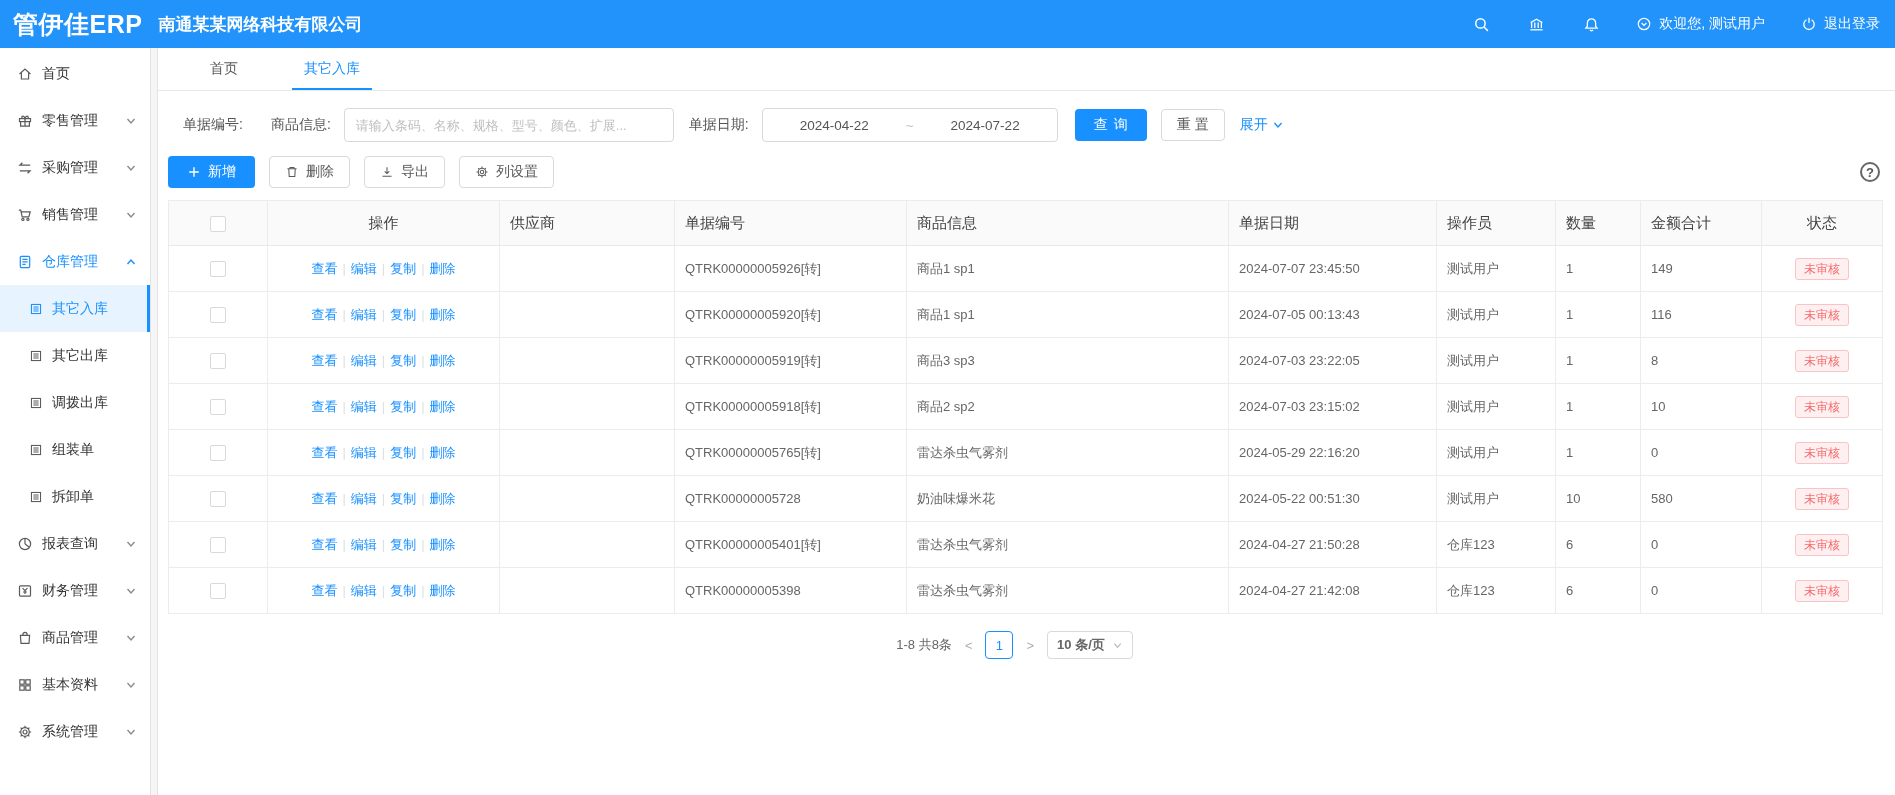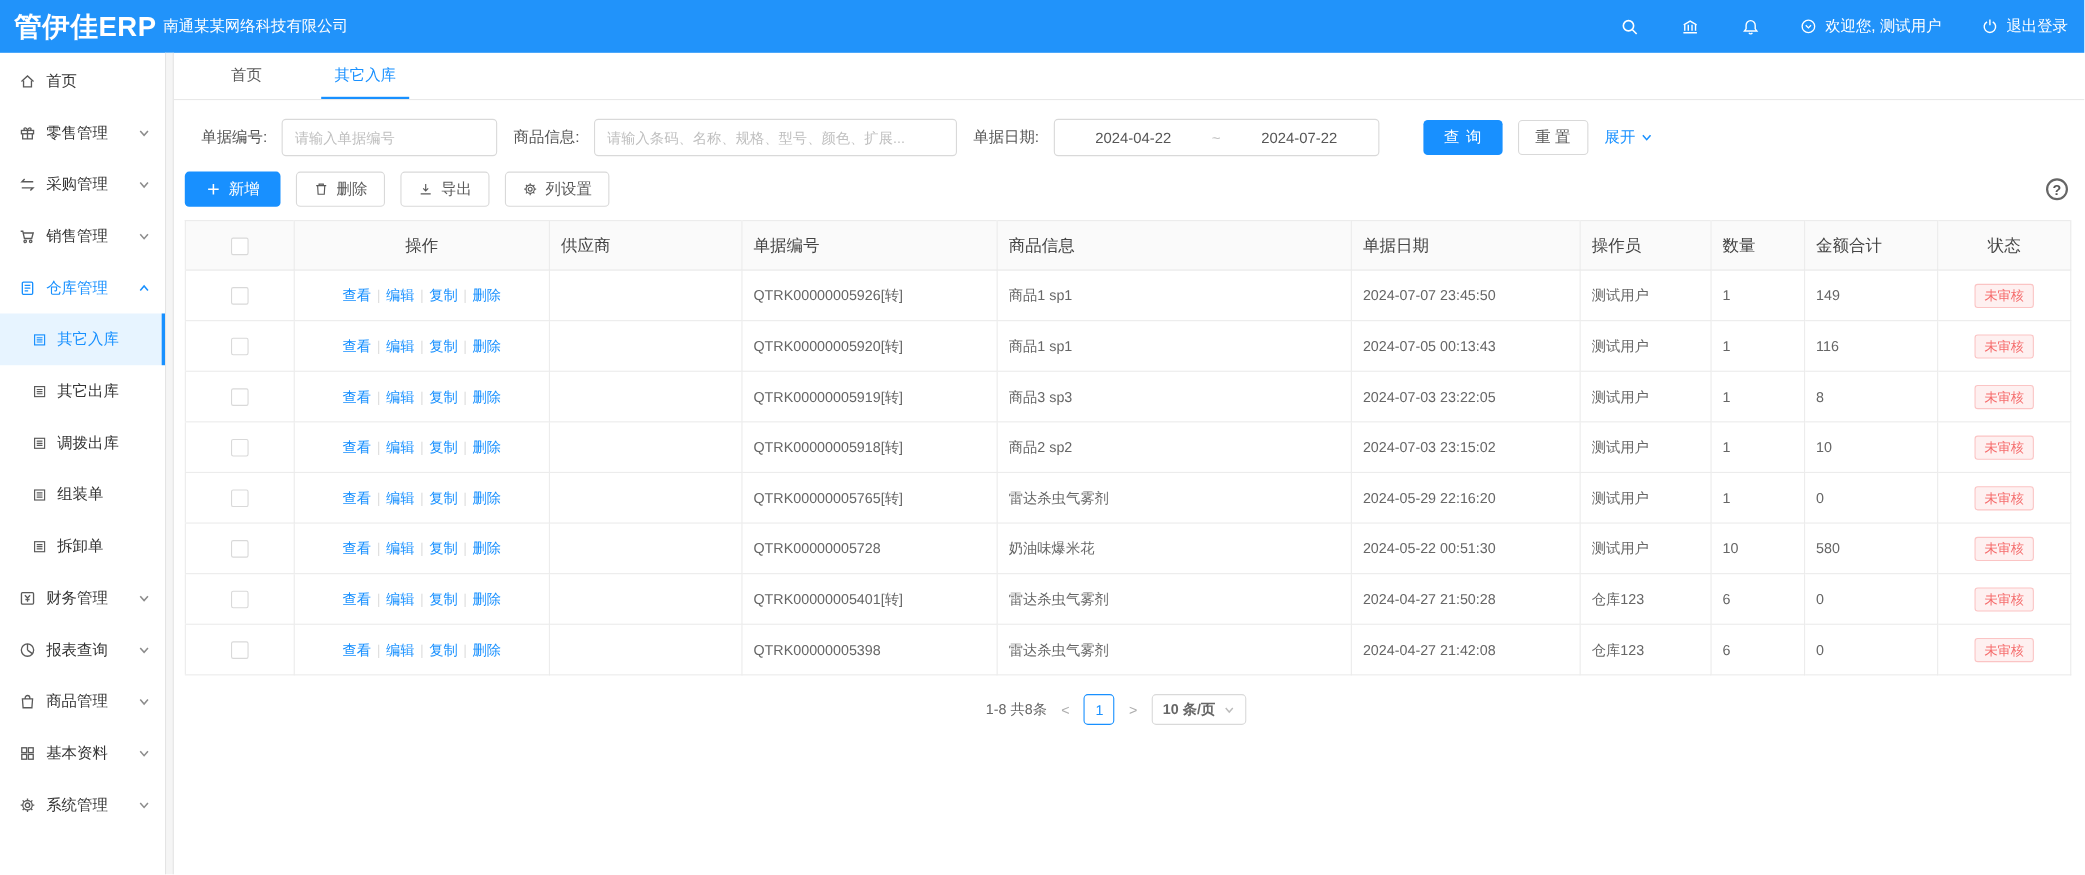--- a/index.html
+++ b/index.html
@@ -3,21 +3,21 @@
 <meta charset="utf-8">
 <style>
   * { margin:0; padding:0; box-sizing:border-box; }
   html,body { width:1895px; height:795px; overflow:hidden; background:#fff;
     font-family:"Liberation Sans","DejaVu Sans",sans-serif; }
   svg { display:block; }
 
   
   .topbar { height:48px; background:#2193fa; display:flex; align-items:center; color:#fff; }
   .logo { font-size:25px; font-weight:bold; padding-left:13px; letter-spacing:.5px; white-space:nowrap; }
-  .company { font-size:14px; margin-left:6px; white-space:nowrap; }
+  .company { font-size:17px; margin-left:16px; white-space:nowrap;font-weight:bold; }
   .top-right { margin-left:auto; display:flex; align-items:center; padding-right:15px; font-size:14px; }
   .tb-icon { width:17px; height:17px; margin-left:38px; cursor:pointer; color:#fff; }
   .welcome,.logout { display:flex; align-items:center; gap:7px; margin-left:36px; cursor:pointer; white-space:nowrap; }
   .w-icon { width:16px; height:16px; color:#fff; }
 
   
   .main { display:flex; height:747px; }
   .sidebar { width:150px; flex:0 0 150px; padding-top:2px; }
   .split { width:8px; flex:0 0 8px; background:#f5f5f5; border-left:1px solid #e4e4e4; border-right:1px solid #e4e4e4; }
   .content { flex:1; min-width:0; display:flex; flex-direction:column; }
@@ -48,21 +48,21 @@
     color:#555; outline:none; font-family:inherit; }
   .f-input::placeholder { color:#bfbfbf; }
   .in-billno { width:196px; } .in-product { width:330px; }
   .date-box { width:296px; height:34px; border:1px solid #d9d9d9; border-radius:4px; display:flex;
     align-items:center; justify-content:space-evenly; font-size:13.5px; color:#555; cursor:pointer; }
   .btn { height:32px; border-radius:4px; font-size:14px; display:inline-flex; align-items:center;
     justify-content:center; cursor:pointer; border:none; font-family:inherit; white-space:nowrap; }
   .btn-primary { background:#1890ff; color:#fff; padding:0 19px; }
   .btn-plain { background:#fff; border:1px solid #d9d9d9; color:#595959; padding:0 15px; }
   .btn .b-icon { width:14px; height:14px; margin-right:7px; }
-  .q-btn { margin-left:40px; } .r-btn { margin-left:14px; letter-spacing:4px; padding:0 11px 0 15px; }
+  .q-btn { margin-left:17px; } .r-btn { margin-left:14px; letter-spacing:4px; padding:0 11px 0 15px; }
   .expand { display:flex; align-items:center; gap:4px; color:#1890ff; font-size:14px; margin-left:15px; cursor:pointer; }
   .expand .x-icon { width:12px; height:12px; }
 
   
   .toolbar { display:flex; align-items:center; margin:14px 10px 0 10px; }
   .toolbar .btn { margin-right:14px; }
   .help { margin-left:auto; margin-right:5px; width:20px; height:20px; border:2px solid #666; border-radius:50%;
     color:#555; font-size:13px; font-weight:bold; display:flex; align-items:center; justify-content:center; cursor:pointer; }
 
   
@@ -249,39 +249,39 @@
           <svg viewBox="0 0 16 16" fill="none" stroke="currentColor" stroke-width="1.2" style="width:100%;height:100%">
             <rect x="2.8" y="2.8" width="10.4" height="10.4"></rect>
             <path d="M5 5.8 h6 M5 8 h6 M5 10.2 h6"></path>
           </svg>
         </span>
         <span>拆卸单</span>
       </div>
       <div class="side-item">
         <span class="s-icon">
           <svg viewBox="0 0 16 16" fill="none" stroke="currentColor" stroke-width="1.2" style="width:100%;height:100%">
+            <circle cx="8" cy="8" r="5.6"></circle>
+            <path d="M8 8 V2.4 M8 8 L12.4 11.2"></path>
+          </svg>
+        </span>
+        <span>报表查询</span>
+        <span class="chev down">
+          <svg viewBox="0 0 12 12" fill="none" stroke="currentColor" stroke-width="1.4" style="width:100%;height:100%">
+            <path d="M2.5 4 L6 8 L9.5 4"></path>
+          </svg>
+        </span>
+      </div>
+      <div class="side-item">
+        <span class="s-icon">
+          <svg viewBox="0 0 16 16" fill="none" stroke="currentColor" stroke-width="1.2" style="width:100%;height:100%">
             <rect x="2.5" y="2.8" width="11" height="10.4" rx="1"></rect>
             <path d="M5.6 5.2 L8 7.6 L10.4 5.2 M8 7.6 V11 M6.1 9 h3.8"></path>
           </svg>
         </span>
         <span>财务管理</span>
-        <span class="chev down">
-          <svg viewBox="0 0 12 12" fill="none" stroke="currentColor" stroke-width="1.4" style="width:100%;height:100%">
-            <path d="M2.5 4 L6 8 L9.5 4"></path>
-          </svg>
-        </span>
-      </div>
-      <div class="side-item">
-        <span class="s-icon">
-          <svg viewBox="0 0 16 16" fill="none" stroke="currentColor" stroke-width="1.2" style="width:100%;height:100%">
-            <circle cx="8" cy="8" r="5.6"></circle>
-            <path d="M8 8 V2.4 M8 8 L12.4 11.2"></path>
-          </svg>
-        </span>
-        <span>报表查询</span>
         <span class="chev down">
           <svg viewBox="0 0 12 12" fill="none" stroke="currentColor" stroke-width="1.4" style="width:100%;height:100%">
             <path d="M2.5 4 L6 8 L9.5 4"></path>
           </svg>
         </span>
       </div>
       <div class="side-item">
         <span class="s-icon">
           <svg viewBox="0 0 16 16" fill="none" stroke="currentColor" stroke-width="1.2" style="width:100%;height:100%">
             <path d="M3.4 5.4 H12.6 L12 13.4 H4 Z"></path>
@@ -331,21 +331,20 @@
 
   <section class="content">
 
     <div class="tabbar" id="tabbar">
         <div class="tab">首页</div>
         <div class="tab active">其它入库</div>
       </div>
 
     <div class="filterbar">
       <span class="f-label">单据编号:</span>
-      <input class="f-input in-billno" placeholder="请输入单据编号" style="">
       <span class="f-label">商品信息:</span>
       <input class="f-input in-product" placeholder="请输入条码、名称、规格、型号、颜色、扩展..." style="">
       <span class="f-label">单据日期:</span>
       <div class="date-box">
         <span>2024-04-22</span>
         <span style="color:#bfbfbf;">~</span>
         <span>2024-07-22</span>
       </div>
       <button class="btn btn-primary q-btn" style="letter-spacing:6px; padding-right:13px;">查询</button>
       <button class="btn btn-plain r-btn">重置</button>

